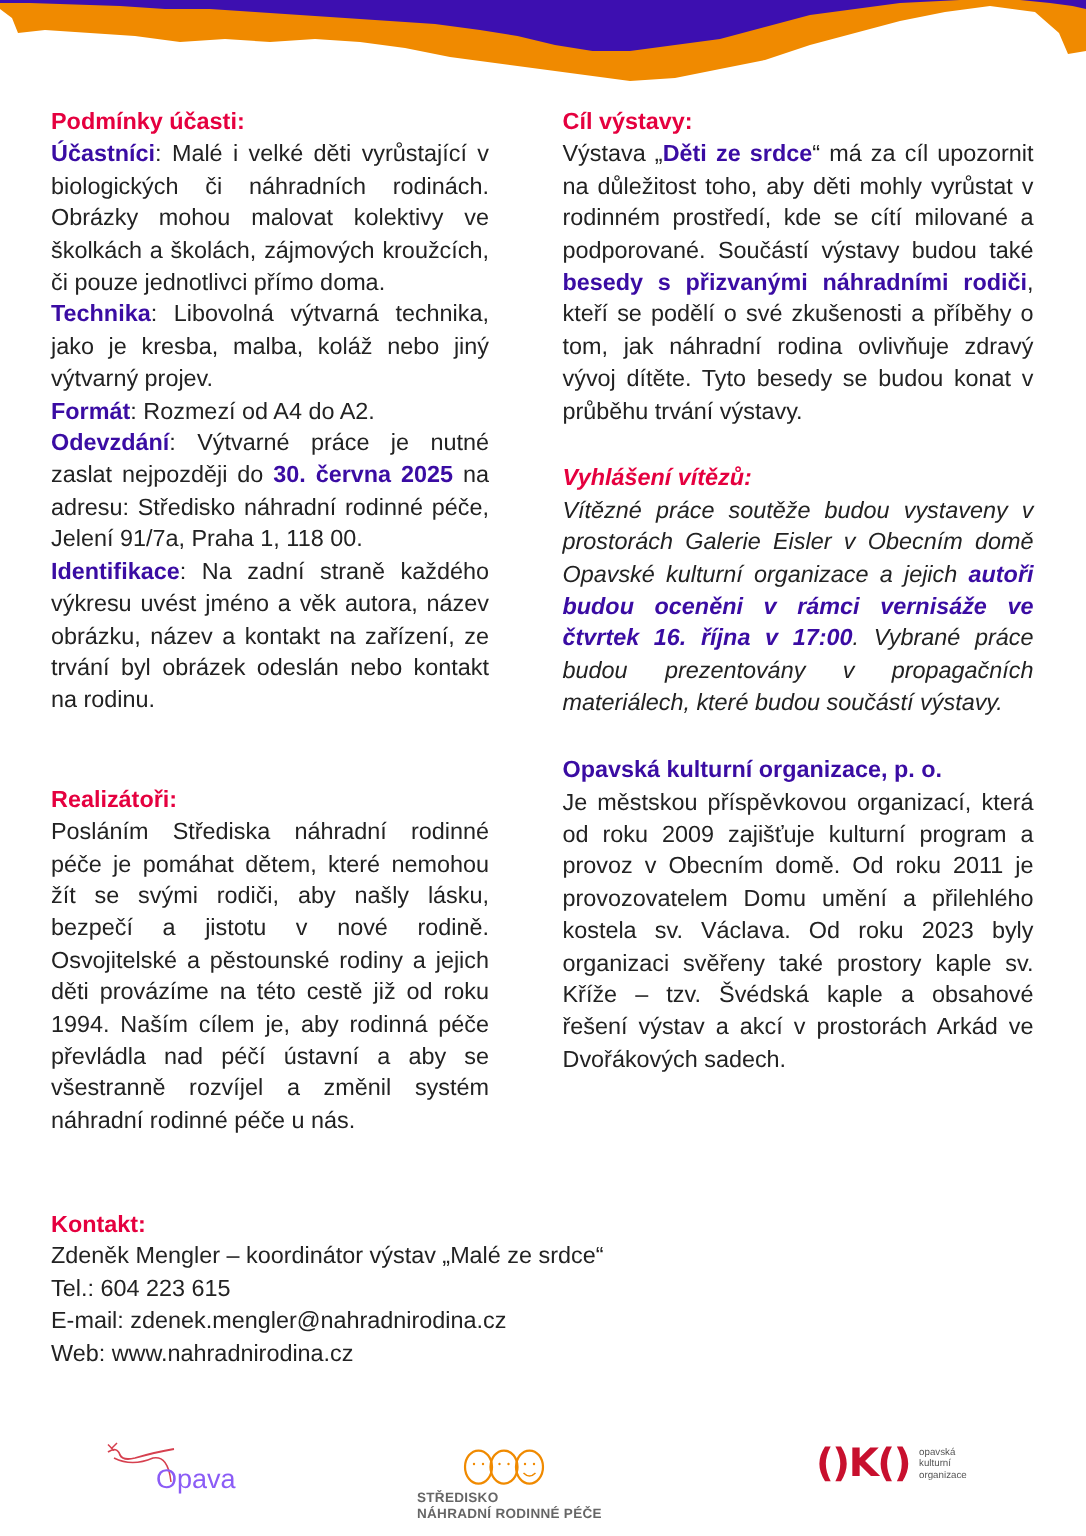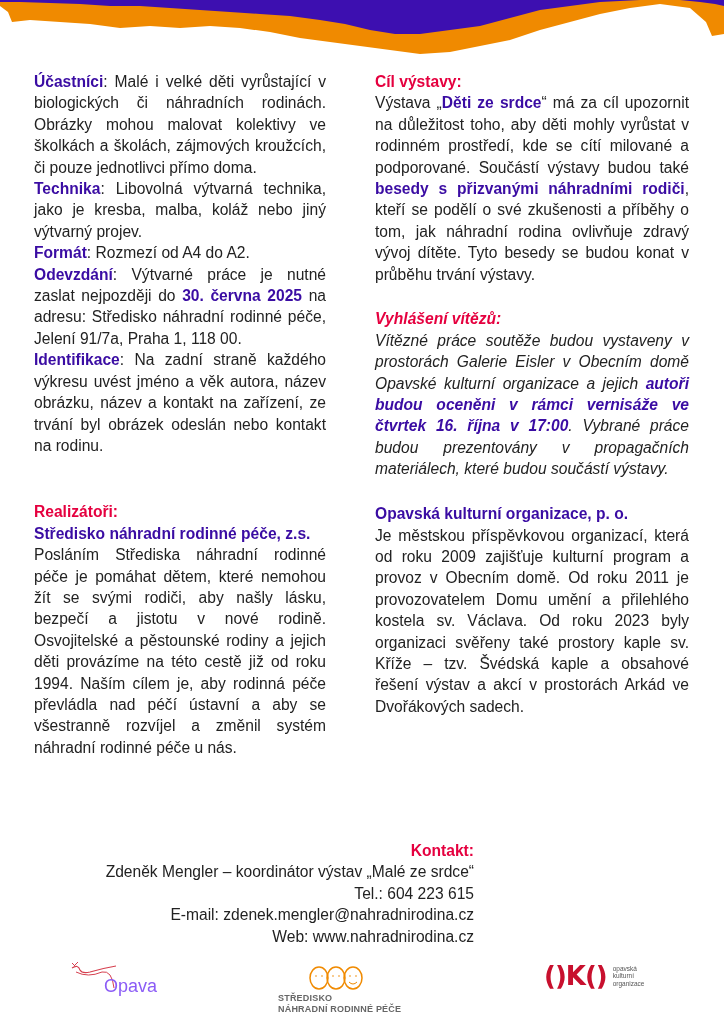--- a/index.html
+++ b/index.html
@@ -12,51 +12,51 @@
     .col { position: absolute; font-size: 15.6px; line-height: 21.4px; }
     .col-left { left: 34px; top: 71px; width: 292px; }
     .col-right { left: 375px; top: 71px; width: 314px; }
     .justify { text-align: justify; text-align-last: left; }
     .h-red { color: #e5003f; font-weight: bold; font-size: 15.6px; margin: 0; line-height: 21.4px; }
     .b-purple { color: #3a0ca3; font-weight: bold; }
     p { margin: 0; }
     .gap { height: 21.4px; }
     .gap-lg { height: 42px; }
     .section { margin: 0; }
-    .contact { position: absolute; left: 34px; top: 840px; width: 440px; font-size: 15.6px; line-height: 21.4px; text-align: right; }
+    .contact { position: absolute; left: 34px; top: 806px; width: 440px; font-size: 15.6px; line-height: 21.4px; }
     .logos { position: absolute; left: 0; top: 958px; width: 724px; height: 50px; }
     .logo { position: absolute; display: flex; align-items: center; }
     .logo-opava { left: 68px; top: 0; }
     .logo-opava .txt { font-size: 18px; color: #8b5cf6; font-family: "Liberation Sans", sans-serif; margin-top: 18px; margin-left: -24px; }
     .logo-snrp { left: 270px; top: 5px; flex-direction: column; }
     .logo-snrp .txt { font-size: 9px; line-height: 11px; color: #666666; font-weight: bold; margin-left: 8px; letter-spacing: 0.2px; }
     .logo-oko { left: 544px; top: 3px; }
     .logo-oko .oko { font-size: 26px; font-weight: bold; color: #c8102e; font-family: "DejaVu Sans", sans-serif; letter-spacing: -1px; }
     .logo-oko .txt { font-size: 6.5px; line-height: 7.5px; color: #555555; margin-left: 6px; }
   </style>
 </head>
 <body>
 
 <svg class="top-deco" viewBox="0 0 724 60" preserveAspectRatio="none">
   <path d="M0,0 L724,0 L724,34 L712,36 L706,22 L690,8 L660,4 L630,8 L600,14 L570,22 L540,30 L510,40 L480,46 L450,52 L420,54 L390,50 L360,46 L330,42 L300,38 L270,32 L240,28 L210,26 L180,28 L150,26 L120,28 L90,24 L60,22 L30,20 L12,22 L8,12 L0,6 Z" fill="#f08a00"></path>
   <path d="M0,0 L724,0 L724,6 L715,4 L700,2 L680,0 L640,0 L600,2 L570,6 L540,10 L510,18 L480,26 L450,30 L420,34 L395,34 L370,30 L345,24 L320,20 L290,16 L260,14 L230,12 L200,10 L170,8 L140,6 L110,6 L80,4 L50,3 L20,2 L0,2 Z" fill="#3d0fb0"></path>
 </svg>
 
 <div class="col col-left justify">
   <div class="section">
+    <h2 class="h-red">Podmínky účasti:</h2>
     <p><span class="b-purple">Účastníci</span><span>: Malé i velké děti vyrůstající v biologických či náhradních rodinách. Obrázky mohou malovat kolektivy ve školkách a školách, zájmových kroužcích, či pouze jednotlivci přímo doma.</span></p>
     <p><span class="b-purple">Technika</span><span>: Libovolná výtvarná technika, jako je kresba, malba, koláž nebo jiný výtvarný projev.</span></p>
     <p><span class="b-purple">Formát</span><span>: Rozmezí od A4 do A2.</span></p>
     <p><span class="b-purple">Odevzdání</span><span>: Výtvarné práce je nutné zaslat nejpozději do </span><span class="b-purple">30. června 2025</span><span> na adresu: Středisko náhradní rodinné péče, Jelení 91/7a, Praha 1, 118 00.</span></p>
     <p><span class="b-purple">Identifikace</span><span>: Na zadní straně každého výkresu uvést jméno a věk autora, název obrázku, název a kontakt na zařízení, ze trvání byl obrázek odeslán nebo kontakt na rodinu.</span></p>
   </div>
   <div class="gap-lg"></div>
   <div class="section" style="margin-top:3px;">
     <h2 class="h-red">Realizátoři:</h2>
-    <p class="b-purple">Středisko náhradní rodinné péče, z.s.</p>
     <p>Posláním Střediska náhradní rodinné péče je pomáhat dětem, které nemohou žít se svými rodiči, aby našly lásku, bezpečí a jistotu v nové rodině. Osvojitelské a pěstounské rodiny a jejich děti provázíme na této cestě již od roku 1994. Naším cílem je, aby rodinná péče převládla nad péčí ústavní a aby se všestranně rozvíjel a změnil systém náhradní rodinné péče u nás.</p>
   </div>
 </div>
 
 <div class="col col-right justify">
   <div class="section">
     <h2 class="h-red">Cíl výstavy:</h2>
     <p><span>Výstava „</span><span class="b-purple">Děti ze srdce</span><span>“ má za cíl upozornit na důležitost toho, aby děti mohly vyrůstat v rodinném prostředí, kde se cítí milované a podporované. Součástí výstavy budou také </span><span class="b-purple">besedy s přizvanými náhradními rodiči</span><span>, kteří se podělí o své zkušenosti a příběhy o tom, jak náhradní rodina ovlivňuje zdravý vývoj dítěte. Tyto besedy se budou konat v průběhu trvání výstavy.</span></p>
   </div>
   <div class="gap"></div>

